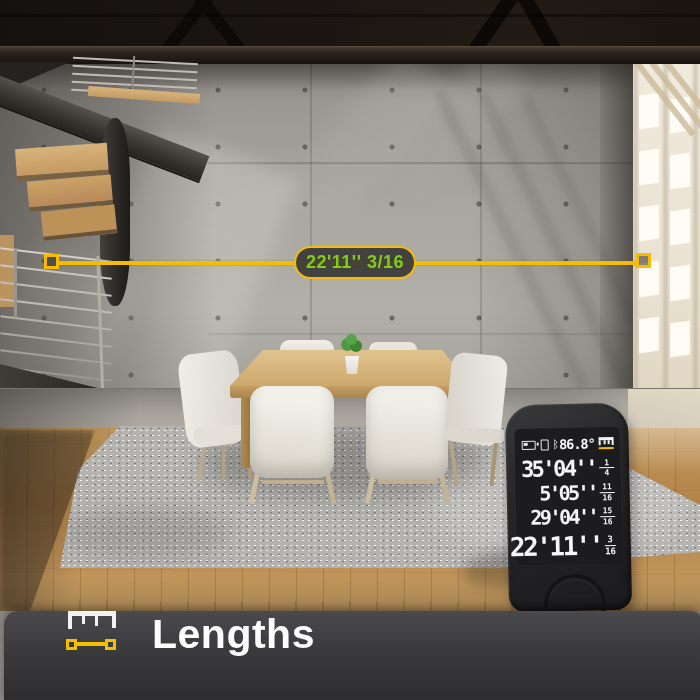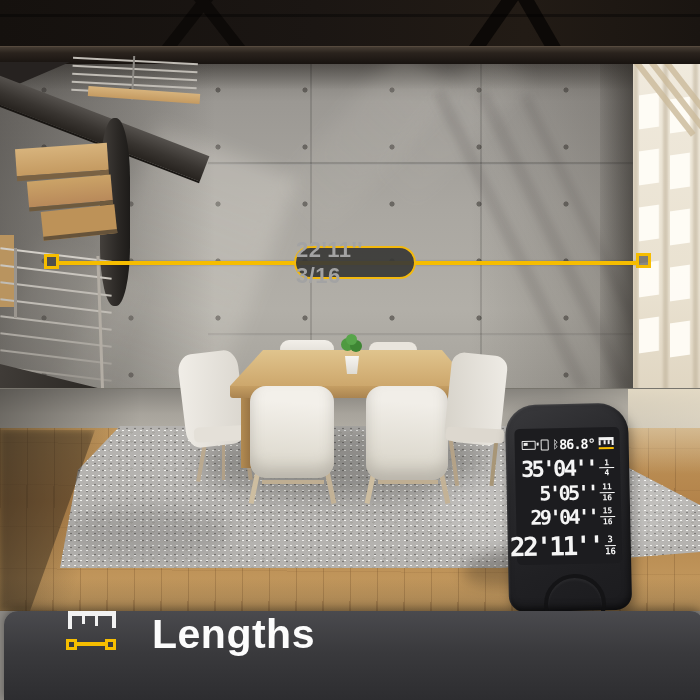--- a/index.html
+++ b/index.html
@@ -60,21 +60,21 @@
   .drow{display:flex;justify-content:flex-end;align-items:center;gap:3px;padding-right:6px;color:#f5f5f5;}
   .dval{font-family:"DejaVu Sans Mono",monospace;font-weight:bold;letter-spacing:-2.5px;white-space:nowrap;}
   .frac{width:15px;text-align:center;font-family:"DejaVu Sans Mono",monospace;font-weight:bold;font-size:8px;line-height:1.15;}
   .frac .n{display:block;border-bottom:1.2px solid #fff;}
   .frac .d{display:block;}
   #cbtn{position:absolute;left:50%;margin-left:-27px;top:170px;width:54px;height:52px;border-radius:50%;border:4px solid #141416;box-shadow:inset 0 2px 3px rgba(255,255,255,.05);}
   
   #mline{left:57px;top:261px;width:582px;height:3.5px;background:#f6bd00;box-shadow:0 0 2px rgba(0,0,0,.25);}
   .msq{width:9px;height:9px;border:3px solid #f6bd00;background:rgba(40,40,38,.55);}
   #mpill{left:294px;top:246px;width:118px;height:29px;border:2.5px solid #f3b90e;border-radius:17px;background:rgba(56,56,54,.92);display:flex;align-items:center;justify-content:center;}
-  #mpill span{font-size:22px;font-weight:bold;color:#a3a3a3;letter-spacing:.5px;}
+  #mpill span{font-size:18px;font-weight:bold;color:#84cc16;letter-spacing:.5px;}
   
   #footer{position:absolute;left:4px;top:611px;width:700px;height:89px;border-radius:14px 14px 0 0;
     background:linear-gradient(180deg,#4a4a4e 0%,#3a3a3d 45%,#2d2d30 100%);
     box-shadow:0 -3px 8px rgba(0,0,0,.35);display:flex;}
   #f-icon{position:relative;width:48px;height:44px;margin-left:64px;}
   #f-icon .r-top{position:absolute;left:0;top:0;width:48px;height:4.5px;background:#f2f2f2;}
   #f-icon .r-t{position:absolute;top:4.5px;background:#f2f2f2;}
   #f-icon .y-line{position:absolute;left:2px;top:31px;width:44px;height:4px;background:#f6be00;}
   #f-icon .y-sq{position:absolute;top:27.5px;width:5px;height:5px;border:3px solid #f6be00;background:#3a3a3d;}
   #f-label{margin-left:36px;font-size:41px;font-weight:600;color:#fcfcfc;letter-spacing:.5px;}

